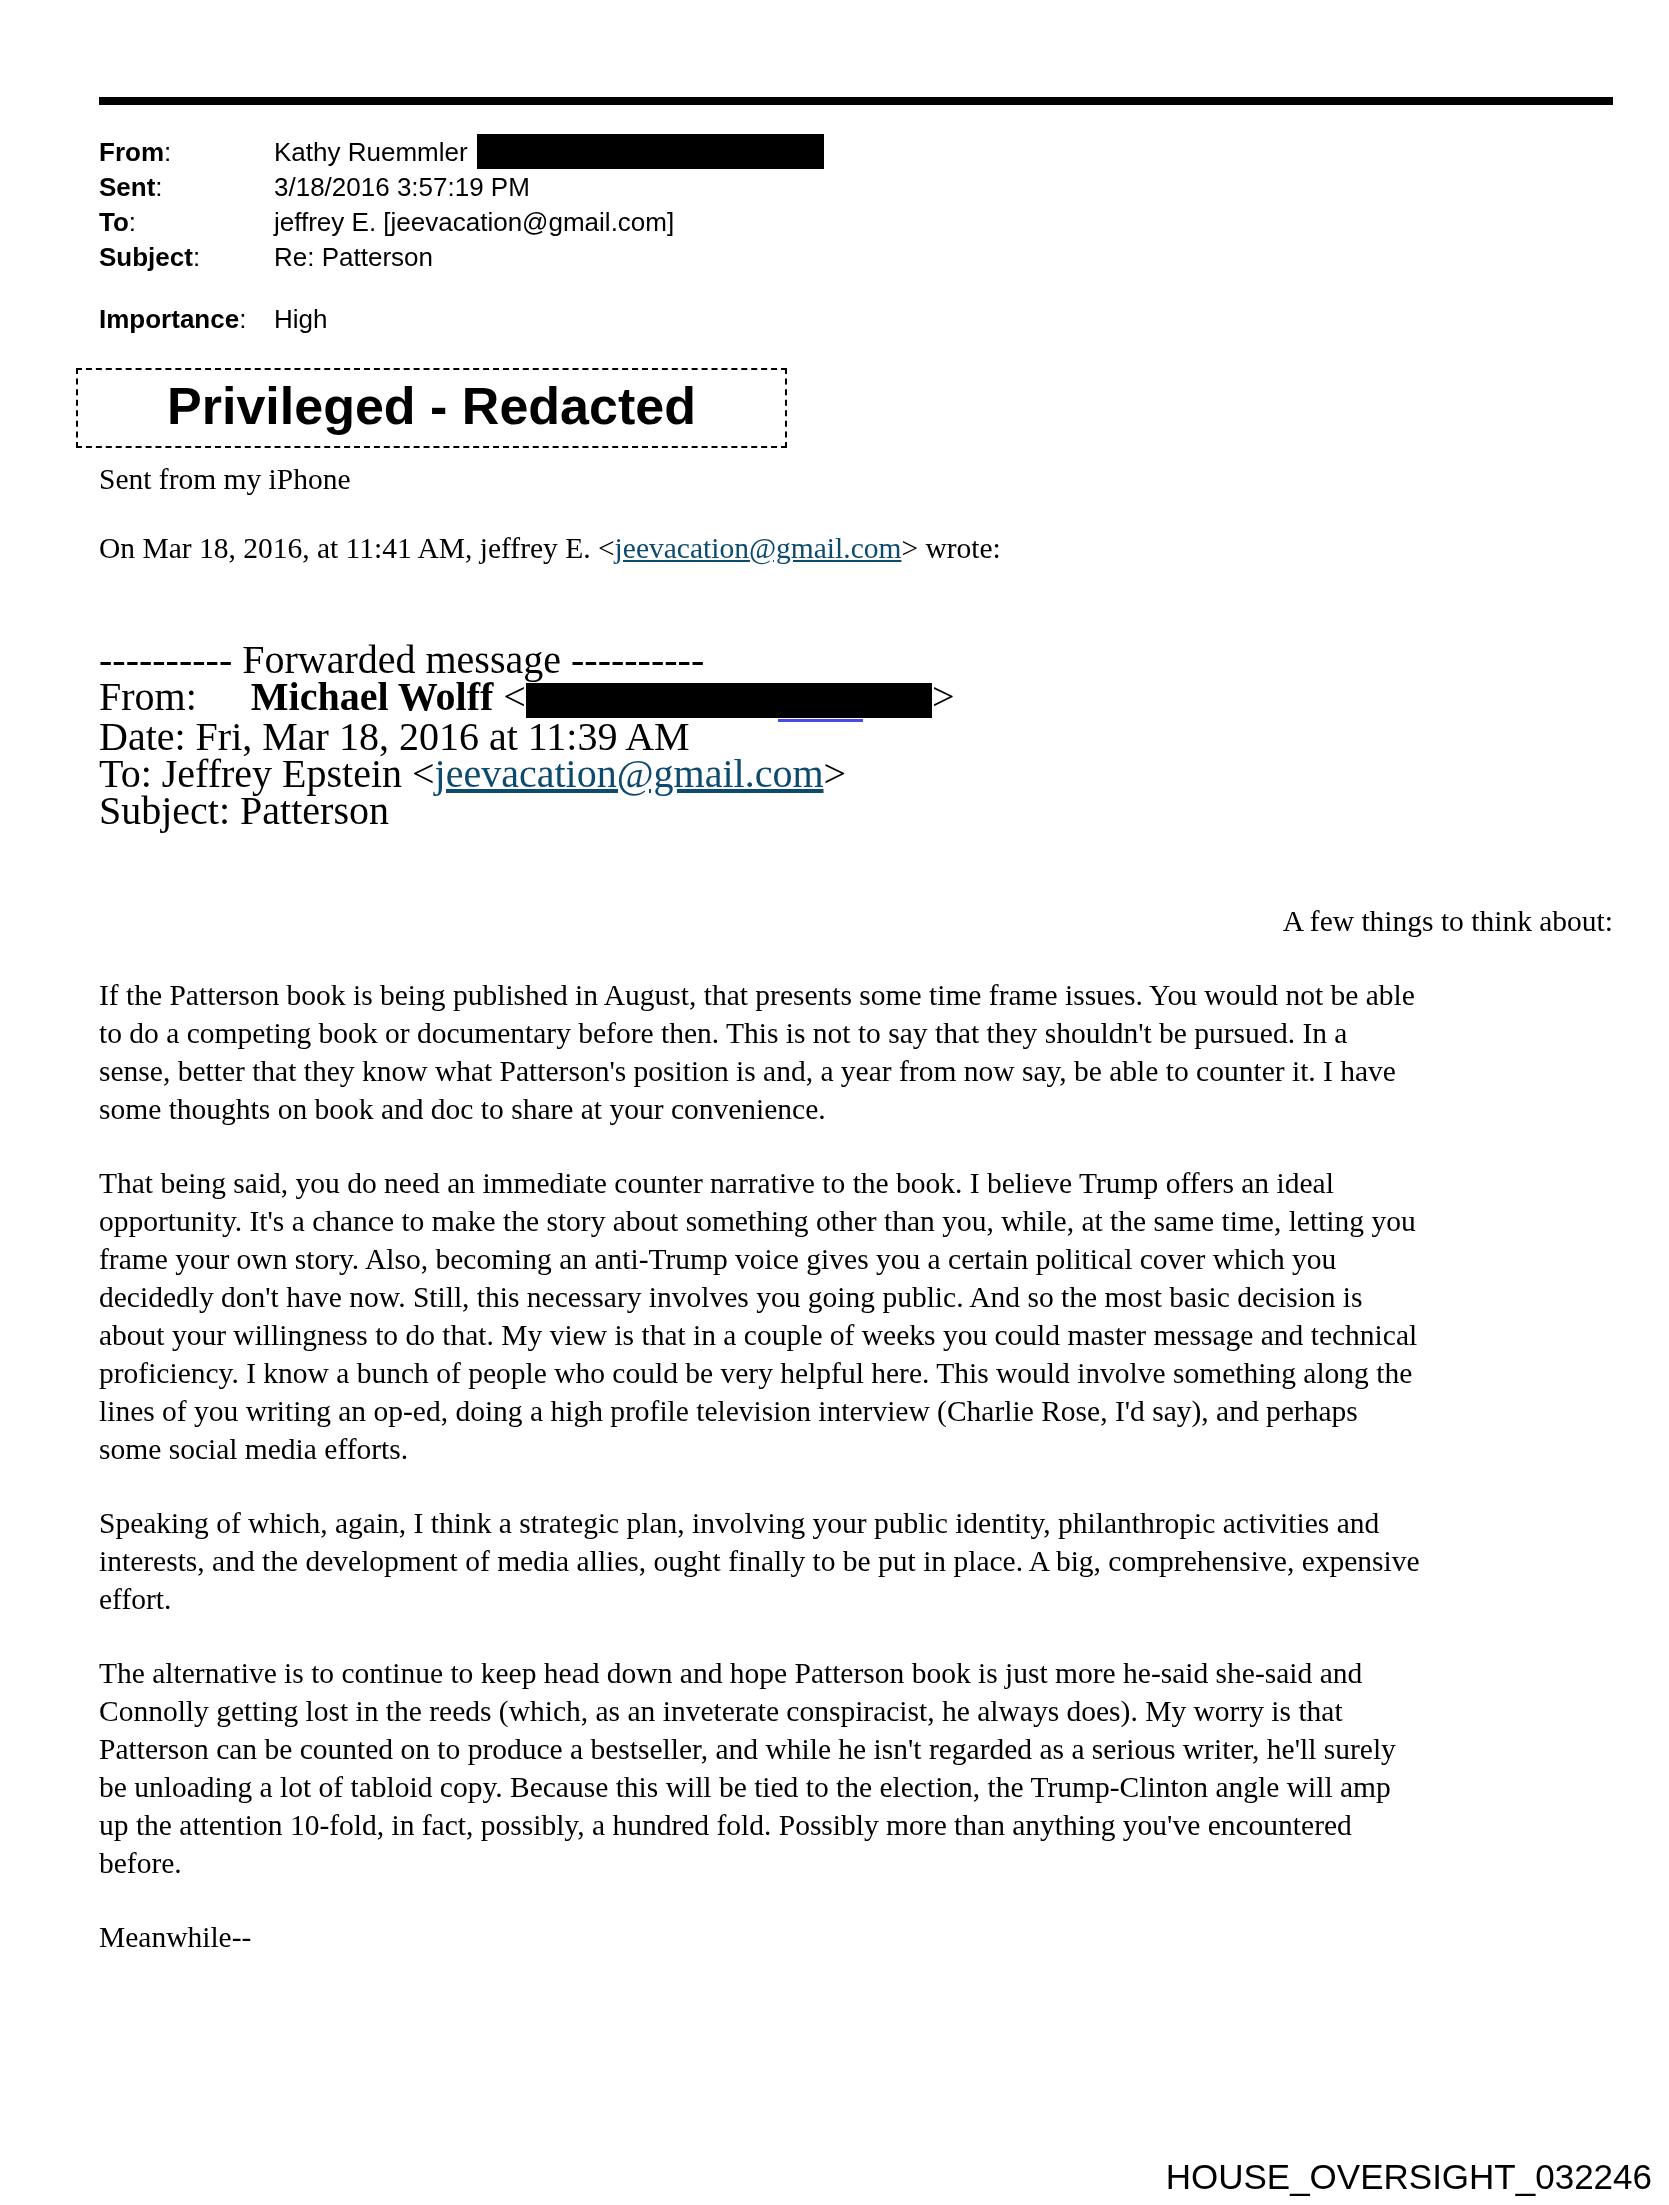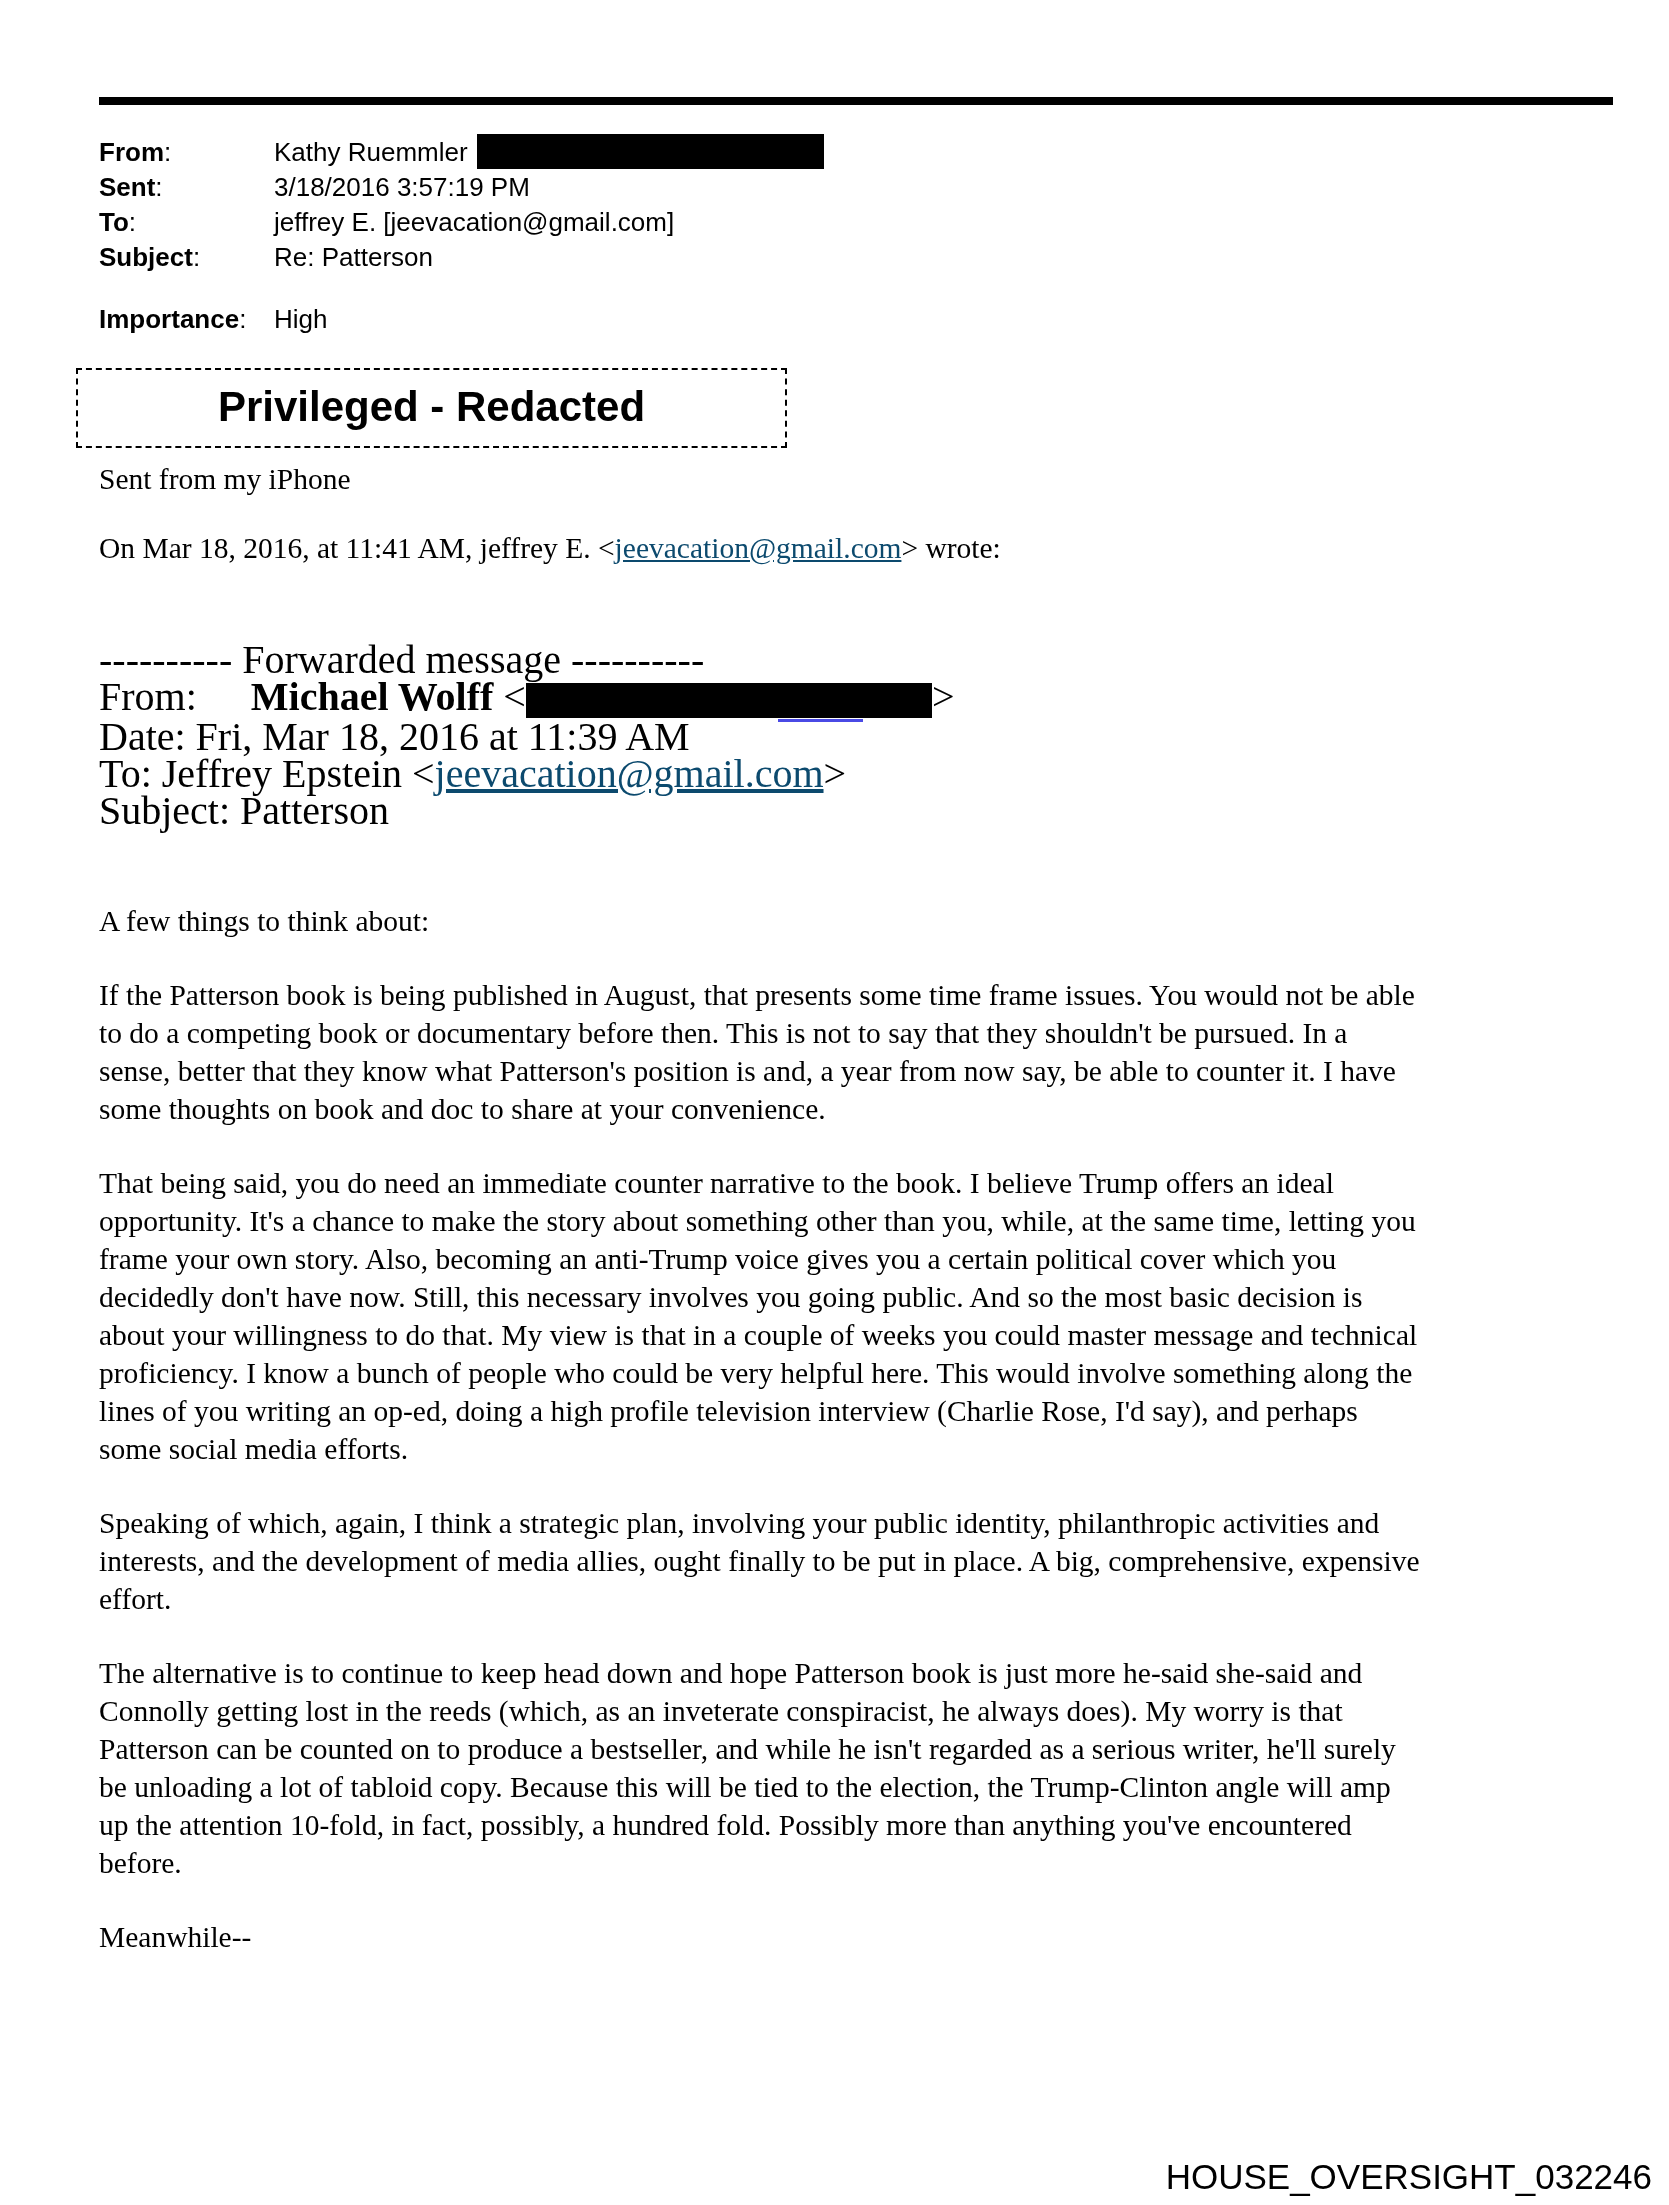--- a/index.html
+++ b/index.html
@@ -49,30 +49,30 @@
   .stamp {
     margin-top: 31px;
     margin-left: -23px;
     width: 711px;
     height: 80px;
     box-sizing: border-box;
     border: 2.6px dashed #000;
     text-align: center;
     font-family: "Liberation Sans", "DejaVu Sans", sans-serif;
     font-weight: 700;
-    font-size: 42px;
+    font-size: 52px;
     line-height: 73px;
     letter-spacing: 0px;
   }
   .serif { font-family: "Liberation Serif", "DejaVu Serif", serif; }
   .sig   { margin-top: 13px;  font-size: 29.5px; line-height: 36px; }
   .intro { margin-top: 33px;  font-size: 29.5px; line-height: 37px; }
   .fwd   { margin-top: 74px; font-size: 40px; line-height: 37px; }
   .fwd b { font-weight: 700; margin-left: 44px; }
-  .body-intro { margin-top: 73px; font-size: 29.5px; line-height: 38px; }
+  .body-intro { margin-top: 73px; font-size: 29.5px; line-height: 38px; text-align: right; }
   .para   { margin-top: 36px; font-size: 29.5px; line-height: 38px; white-space: nowrap; }
   .closing{ margin-top: 36px; font-size: 29.5px; line-height: 38px; }
   a.link, .link {
     color: #0c4a6e;
     text-decoration: underline;
     cursor: pointer;
   }
   .bates {
     position: absolute;
     right: 17px;

